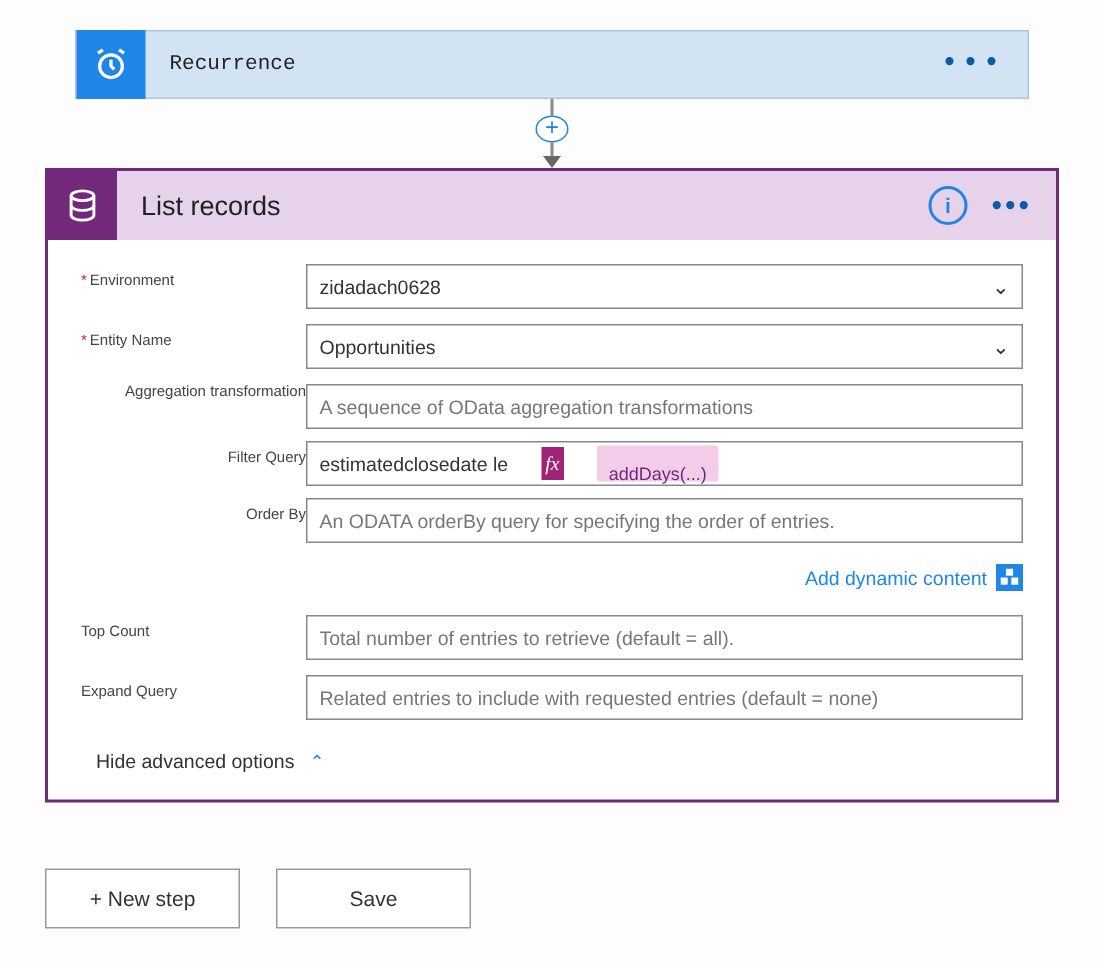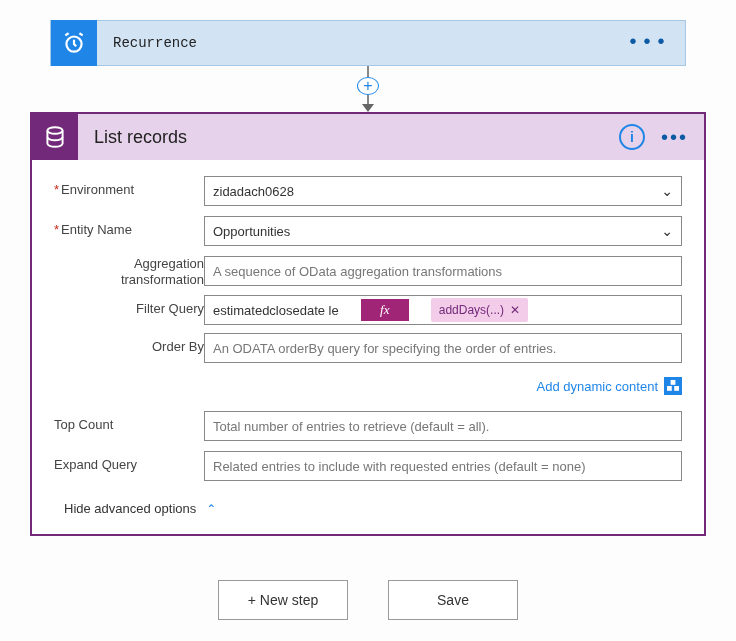--- a/index.html
+++ b/index.html
@@ -23,47 +23,47 @@
   .list-card { border: 2px solid #73297a; background: #fff; }
   .list-header { display: flex; align-items: center; height: 46px; background: #e6d2ea; }
   .list-icon { width: 46px; height: 46px; background: #73297a; display: flex; align-items: center; justify-content: center; flex-shrink: 0; }
   .list-title { padding-left: 16px; font-size: 18px; color: #222; flex: 1; }
   .list-info { width: 26px; height: 26px; border: 2px solid #1f86e8; border-radius: 50%; display: flex; align-items: center; justify-content: center; color: #1f86e8; font-weight: bold; font-size: 14px; margin-right: 10px; cursor: pointer; }
   .list-menu { padding: 0 16px 0 6px; color: #0c59a4; font-size: 20px; letter-spacing: 2px; cursor: pointer; line-height: 10px; }
 
   .list-body { padding: 16px 22px 18px 22px; }
   .row { display: flex; align-items: flex-start; margin-bottom: 10px; }
   .row.compact { margin-bottom: 8px; text-align: right; }
-  .label { width: 150px; padding-top: 6px; font-size: 13px; color: #444; line-height: 1.2; }
+  .label { width: 150px; padding-top: 6px; font-size: 10px; color: #444; line-height: 1.2; }
   .label.twoline { padding-top: 0; }
   .req { color: #c42b1c; margin-right: 2px; }
   .field { flex: 1; }
 
   .selectbox, .textbox, .tokenbox {
     width: 100%; border: 1px solid #888; background: #fff; height: 30px;
     display: flex; align-items: center; padding: 0 8px; font-size: 13px; color: #333; gap: 48px;
   }
   .selectbox { justify-content: space-between; cursor: pointer; }
   .selectbox .chev { font-size: 14px; color: #333; }
   .textbox.placeholder { color: #777; }
   .tokenbox { gap: 22px; }
   .tokenbox .pretext { color: #333; }
-  .fx-badge { background: #a12576; color: #fff; font-style: italic; font-family: "Segoe UI", serif; height: 22px; width: 48px; display: inline-flex; align-items: center; justify-content: center; font-size: 13px; }
-  .pill { background: #f2cce8; color: #73297a; height: 22px; display: inline-flex; align-items: center; padding: 12px 8px; font-size: 12px; gap: 6px; border-radius: 2px; }
+  .fx-badge { background: #a12576; color: #fff; font-style: italic; font-family: "Segoe UI", serif; height: 22px; width: 15px; display: inline-flex; align-items: center; justify-content: center; font-size: 13px; }
+  .pill { background: #f2cce8; color: #73297a; height: 22px; display: inline-flex; align-items: center; padding: 12px 8px; font-size: 12px; gap: 6px; border-radius: 2px; flex-direction: column; }
   .pill .x { color: #73297a; cursor: pointer; font-size: 12px; }
 
   .dyn-row { display: flex; justify-content: flex-end; align-items: center; gap: 6px; margin: 4px 0 16px 0; }
   .dyn-link { color: #1f86e8; font-size: 13px; cursor: pointer; }
   .dyn-btn { width: 18px; height: 18px; background: #1f86e8; color: #fff; display: flex; align-items: center; justify-content: center; font-size: 12px; line-height: 1; cursor: pointer; }
 
   .hide-adv { display: inline-flex; align-items: center; gap: 10px; color: #333; font-size: 13px; margin-top: 10px; margin-left: 10px; cursor: pointer; }
   .hide-adv .chev-up { color: #1f86e8; font-size: 12px; }
 
   
-  .bottom-bar { display: flex; justify-content: center; gap: 40px; margin-top: 44px; }
+  .bottom-bar { display: flex; gap: 24px; margin-top: 44px; }
   .btn { border: 1px solid #999; background: #fff; height: 40px; min-width: 130px; display: flex; align-items: center; justify-content: center; font-size: 14px; color: #333; cursor: pointer; }
 
   .icon-svg { width: 26px; height: 26px; }
 </style>
 </head>
 <body>
 
 <div class="canvas">
 
   <div class="recurrence-card">

